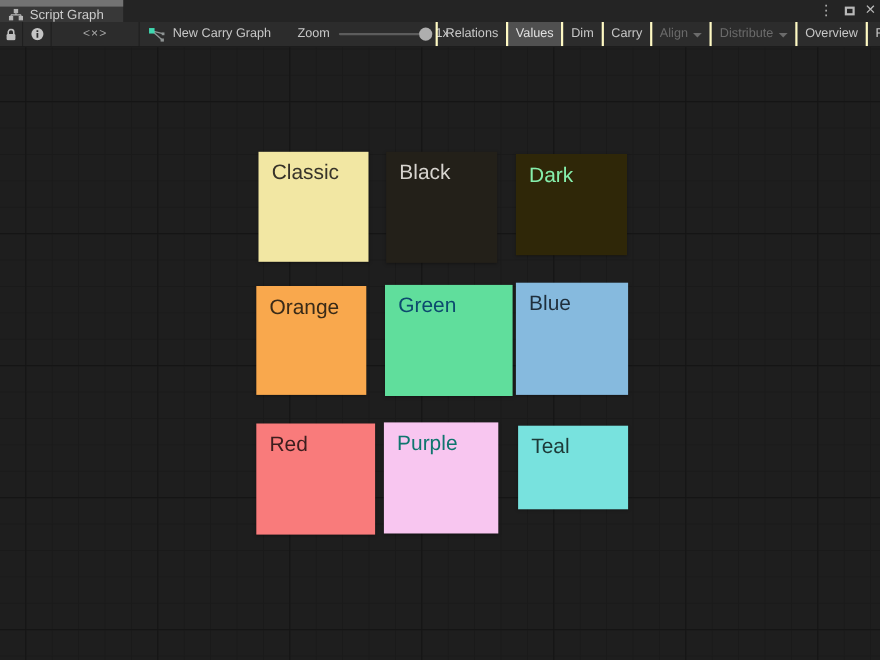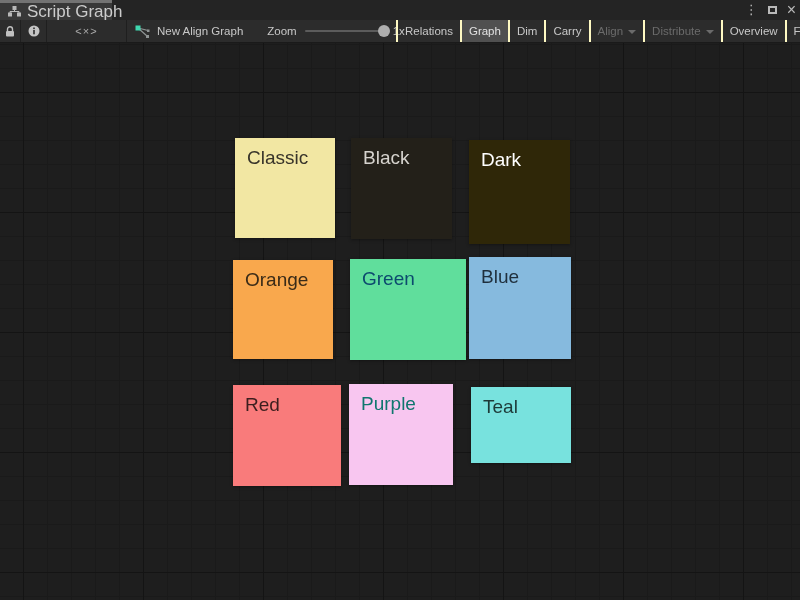--- a/index.html
+++ b/index.html
@@ -10,22 +10,22 @@
   }
 
   
   .tabbar {
     position:absolute; top:0; left:0; width:800px; height:20px;
     background:#242424; display:flex; align-items:stretch;
   }
   .tab {
     display:flex; align-items:center; gap:6px;
     width:112px; padding:0 10px 0 8px;
-    background:#383838; border-top:3px solid #737373;
-    color:#cccccc; font-size:17px; white-space:nowrap;
+    background:#383838; border-top:6px solid #737373;
+    color:#cccccc; font-size:12px; white-space:nowrap;
   }
   .win-controls {
     position:absolute; right:4px; top:0; height:20px;
     display:flex; align-items:center; gap:10px; color:#b9b9b9;
   }
   .win-controls .glyph { font-size:13px; line-height:20px; cursor:default; }
   .maxbox { width:9px; height:8px; border:2px solid #b9b9b9; }
 
   
   .toolbar {
@@ -132,36 +132,36 @@
     </div>
     <div class="graph-section">
       <span style="display:flex">
         <svg width="15" height="13" viewBox="0 0 15 13">
           <path d="M3 3 L12 11 M3 3 L13 5.5" stroke="#8f9494" stroke-width="1.2" fill="none"></path>
           <rect x="0.5" y="0.5" width="5" height="5" fill="#3fd8b0"></rect>
           <rect x="11" y="10" width="3" height="3" fill="#8f9494"></rect>
           <rect x="12" y="4.5" width="2.5" height="2.5" fill="#8f9494"></rect>
         </svg>
       </span>
-      <span>New Align Graph</span>
+      <span>New Carry Graph</span>
     </div>
     <div class="zoom-section">
       <span>Zoom</span>
       <div class="zoom-track">
         <div class="zoom-handle"></div>
       </div>
       <span>1x</span>
     </div>
 
     <div class="right-group">
       <div class="vbtn">
         <span>Relations</span>
       </div>
       <div class="vbtn active">
-        <span>Graph</span>
+        <span>Values</span>
       </div>
       <div class="vbtn">
         <span>Dim</span>
       </div>
       <div class="vbtn">
         <span>Carry</span>
       </div>
       <div class="vbtn disabled">
         <span>Align</span>
         <span class="dd-arrow"></span>
@@ -180,21 +180,21 @@
   </div>
 
   <div class="canvas"></div>
 
   <div class="note" style="left: 235px; top: 138px; width: 100px; height: 100px; background: rgb(242, 231, 163); color: rgb(56, 52, 42);">
     <span class="title">Classic</span>
   </div>
   <div class="note" style="left: 351px; top: 138px; width: 101px; height: 101px; background: rgb(35, 32, 25); color: rgb(214, 211, 206);">
     <span class="title">Black</span>
   </div>
-  <div class="note" style="left: 469px; top: 140px; width: 101px; height: 104px; background: rgb(47, 39, 8); color: #ffffff;">
+  <div class="note" style="left: 469px; top: 140px; width: 101px; height: 92px; background: rgb(47, 39, 8); color: #86efac;">
     <span class="title">Dark</span>
   </div>
   <div class="note" style="left: 233px; top: 260px; width: 100px; height: 99px; background: rgb(249, 168, 77); color: rgb(58, 43, 24);">
     <span class="title">Orange</span>
   </div>
   <div class="note" style="left: 350px; top: 259px; width: 116px; height: 101px; background: rgb(96, 222, 156); color: #0c4a6e;">
     <span class="title">Green</span>
   </div>
   <div class="note" style="left: 469px; top: 257px; width: 102px; height: 102px; background: rgb(134, 186, 222); color: rgb(31, 47, 60);">
     <span class="title">Blue</span>

